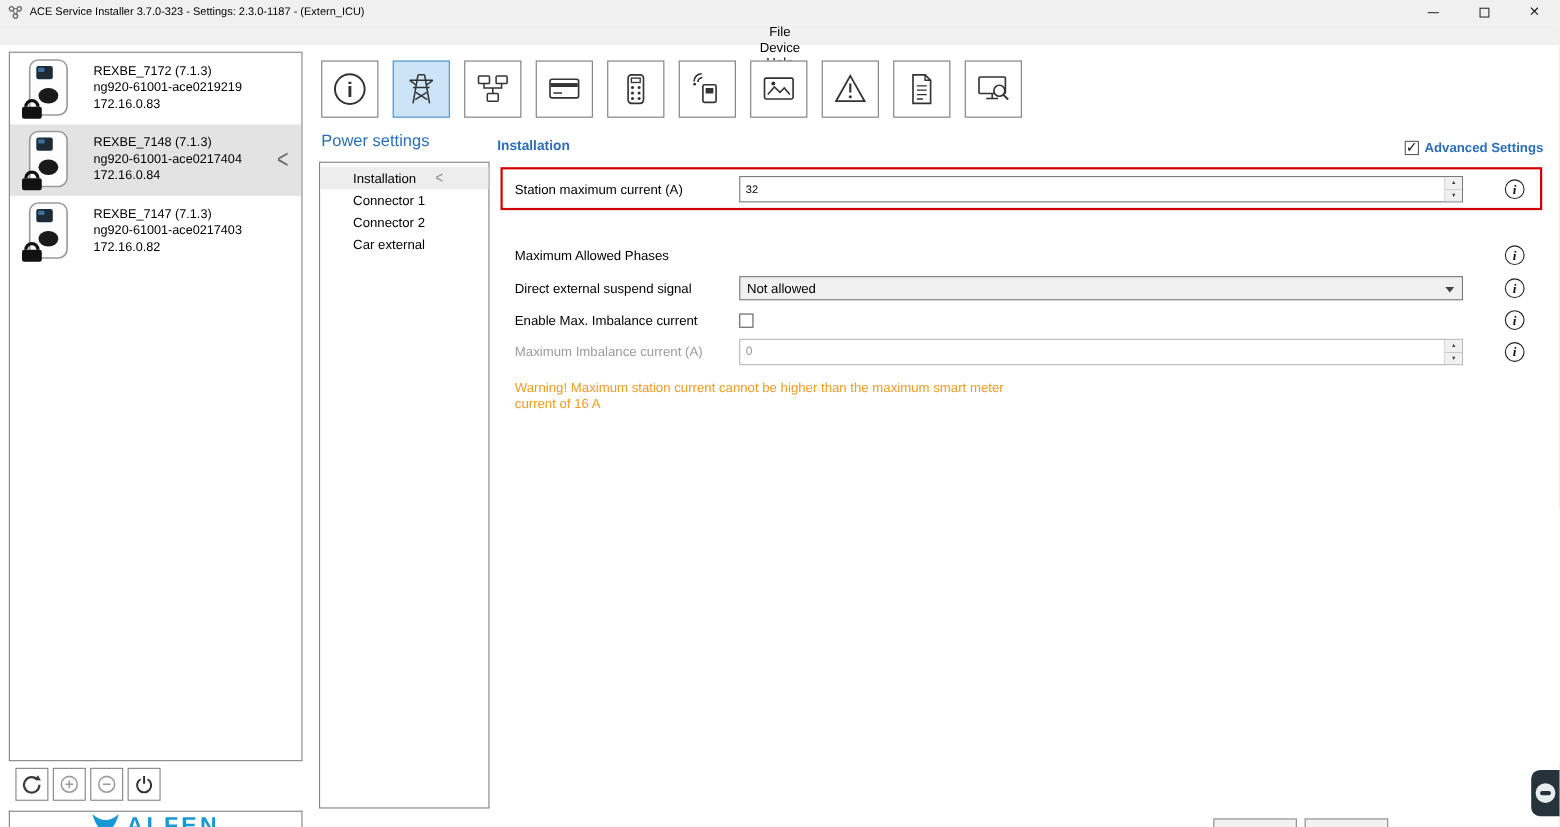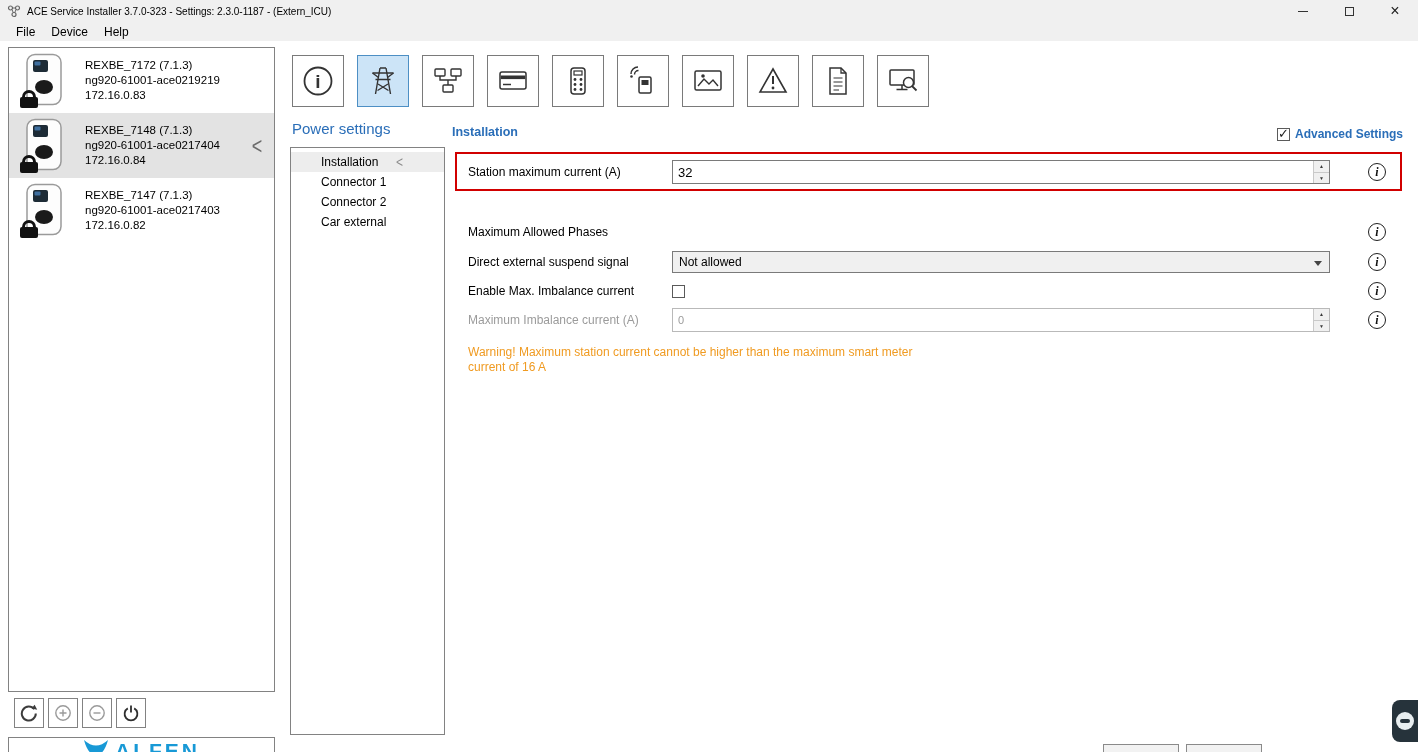--- a/index.html
+++ b/index.html
@@ -10,21 +10,21 @@
   .titlebar { position:absolute; top:0; left:0; width:100%; height:22px; background:#f0f0f0; display:flex; align-items:center; }
   .app-icon { width:14px; height:14px; margin:0 6px 0 7px; flex:0 0 auto; }
   .title-text { font-size:10px; color:#000; white-space:nowrap; }
   .win-controls { margin-left:auto; display:flex; height:100%; }
   .win-btn { width:46px; height:22px; display:flex; align-items:center; justify-content:center; color:#222; }
   .min-bar { width:10px; height:1px; background:#333; }
   .max-box { width:9px; height:9px; border:1px solid #333; }
   .close-x::before { content:"×"; font-size:16px; line-height:1; color:#222; }
 
   
-  .menubar { position:absolute; top:22px; left:0; width:100%; height:19px; background:#f0f0f0; display:flex; align-items:center; padding-left:8px; }
+  .menubar { position:absolute; top:22px; left:0; width:100%; height:19px; background:#f0f0f0; display:flex; align-items:center; padding-left:0;flex-direction:column; }
   .menu-item { font-size:12px; color:#000; padding:0 8px; height:100%; display:flex; align-items:center; cursor:default; }
 
   
   .device-list { position:absolute; left:8px; top:47px; width:267px; height:645px; border:1px solid #828282; background:#fff; overflow:hidden; }
   .device-item { position:relative; height:65px; display:flex; align-items:center; padding-left:8px; }
   .device-item.selected { background:#e3e3e3; }
   .device-text { margin-left:14px; font-size:11.5px; line-height:15px; color:#000; }
   .device-chevron { position:absolute; right:10px; top:50%; transform:translateY(-50%) scaleX(0.75); font-size:24px; color:#6b6b6b; }
   .device-chevron::before { content:"<"; }
 
@@ -57,21 +57,21 @@
 
   .form { position:absolute; left:452px; top:150px; width:951px; height:570px; }
   .red-box { position:absolute; left:3px; top:2px; width:947px; height:39px; border:2px solid #d10000; pointer-events:none; }
   .frow { position:absolute; left:0; width:100%; height:24px; display:flex; align-items:center; }
   .flabel { width:220px; padding-left:16px; font-size:12px; color:#000; flex:0 0 auto; }
   .flabel.disabled { color:#9b9b9b; }
   .fstatic { font-size:12px; color:#000; padding-left:5px; }
 
   .spinner { display:flex; width:658px; height:24px; border:1px solid #7a7a7a; background:#fff; }
   .spinner.disabled { border-color:#b9b9b9; }
-  .spin-val { flex:1; padding-left:5px; font-size:13px; display:flex; align-items:center; color:#000; }
+  .spin-val { flex:1; padding-left:5px; font-size:10px; display:flex; align-items:center; color:#000; }
   .spinner.disabled .spin-val { color:#9b9b9b; font-size:11px; }
   .spin-btns { width:16px; display:flex; flex-direction:column; border-left:1px solid #c9c9c9; }
   .spin-btn { flex:1; background:#f0f0f0; display:flex; align-items:center; justify-content:center; cursor:pointer; }
   .spin-btn.up { border-bottom:1px solid #c9c9c9; }
   .spin-btn.up::before { content:"▲"; font-size:5px; color:#3a3a3a; }
   .spin-btn.down::before { content:"▼"; font-size:5px; color:#3a3a3a; }
 
   .combo { position:relative; width:658px; height:22px; border:1px solid #7a7a7a; background:#f0f0f0; display:flex; align-items:center; padding-left:6px; font-size:12px; color:#000; cursor:pointer; }
   .combo-arrow { position:absolute; right:7px; top:9px; width:0; height:0; border-left:4px solid transparent; border-right:4px solid transparent; border-top:5px solid #444; }
 

